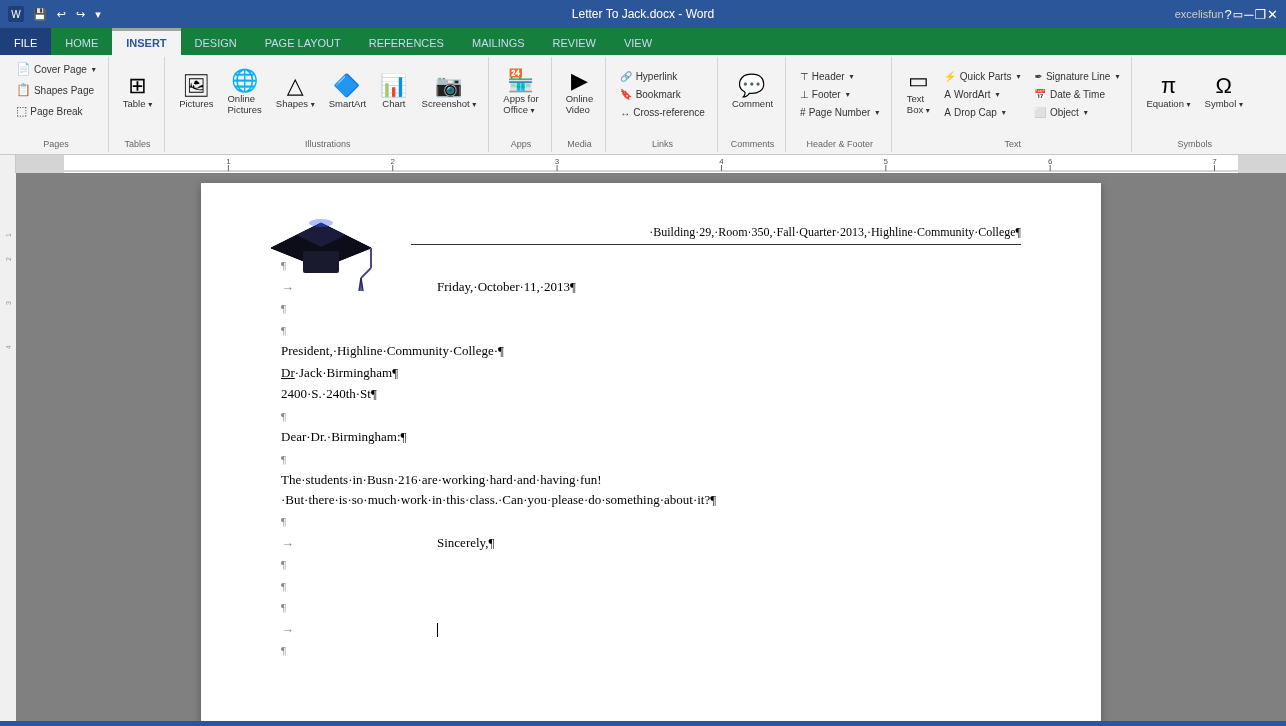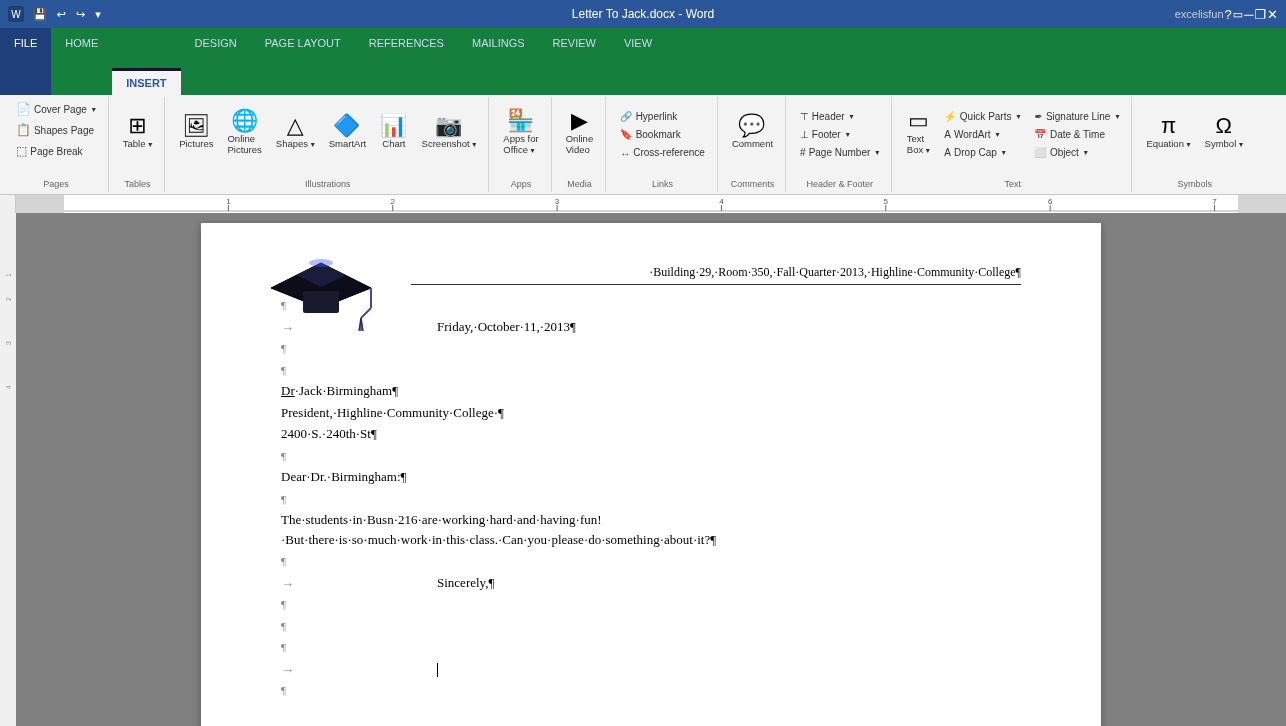--- a/index.html
+++ b/index.html
@@ -31,22 +31,21 @@
       padding: 6px 14px;
       font-size: 11px;
       color: #ccd9f0;
       cursor: pointer;
       border-top: 3px solid transparent;
     }
     .ribbon-tab.active {
       background: #f3f3f3;
       color: #2b579a;
       font-weight: 600;
-      border-top: 3px solid #0f172a;
-      margin-top: 40px;
+      border-top: 3px solid #a3a3a3;
     }
 
     .ribbon-content {
       background: #f3f3f3;
       border-bottom: 1px solid #c8c8c8;
       display: flex;
       padding: 2px 4px;
       gap: 2px;
     }
 
@@ -464,25 +463,25 @@
 
         <div class="doc-line">
           <span class="tab-arrow">→&nbsp;&nbsp;&nbsp;&nbsp;&nbsp;&nbsp;&nbsp;&nbsp;&nbsp;&nbsp;&nbsp;&nbsp;&nbsp;&nbsp;&nbsp;&nbsp;&nbsp;&nbsp;&nbsp;&nbsp;&nbsp;&nbsp;&nbsp;&nbsp;&nbsp;&nbsp;&nbsp;&nbsp;&nbsp;&nbsp;&nbsp;&nbsp;&nbsp;&nbsp;&nbsp;&nbsp;&nbsp;&nbsp;&nbsp;&nbsp;&nbsp;&nbsp;&nbsp;</span>
           <span>Friday,·October·11,·2013¶</span>
         </div>
 
         <div class="doc-line"><span class="paragraph-mark">¶</span></div>
         <div class="doc-line"><span class="paragraph-mark">¶</span></div>
 
         <div class="doc-line">
+          <span>President,·Highline·Community·College·¶</span>
+        </div>
+
+        <div class="doc-line">
           <span style="text-decoration:underline;">Dr</span><span>·Jack·Birmingham¶</span>
-        </div>
-
-        <div class="doc-line">
-          <span>President,·Highline·Community·College·¶</span>
         </div>
 
         <div class="doc-line">
           <span>2400·S.·240th·St¶</span>
         </div>
 
 
         <div class="doc-line"><span class="paragraph-mark">¶</span></div>
 
         <div class="doc-line">

